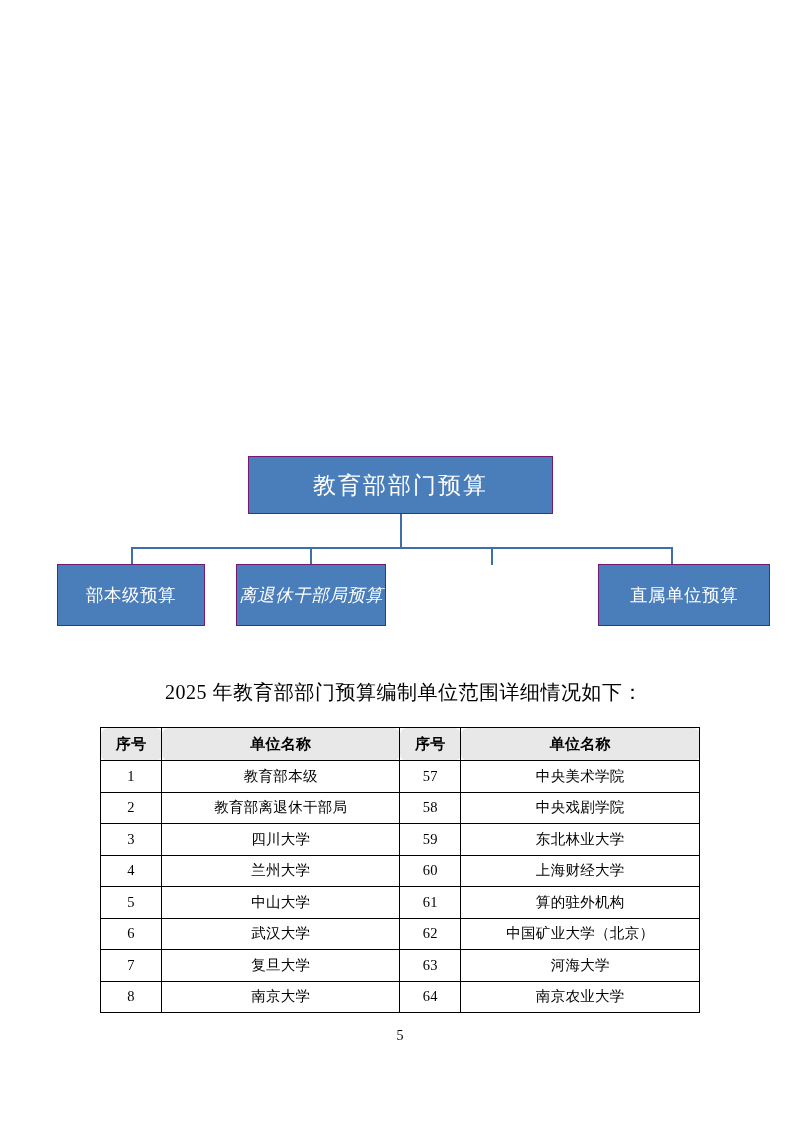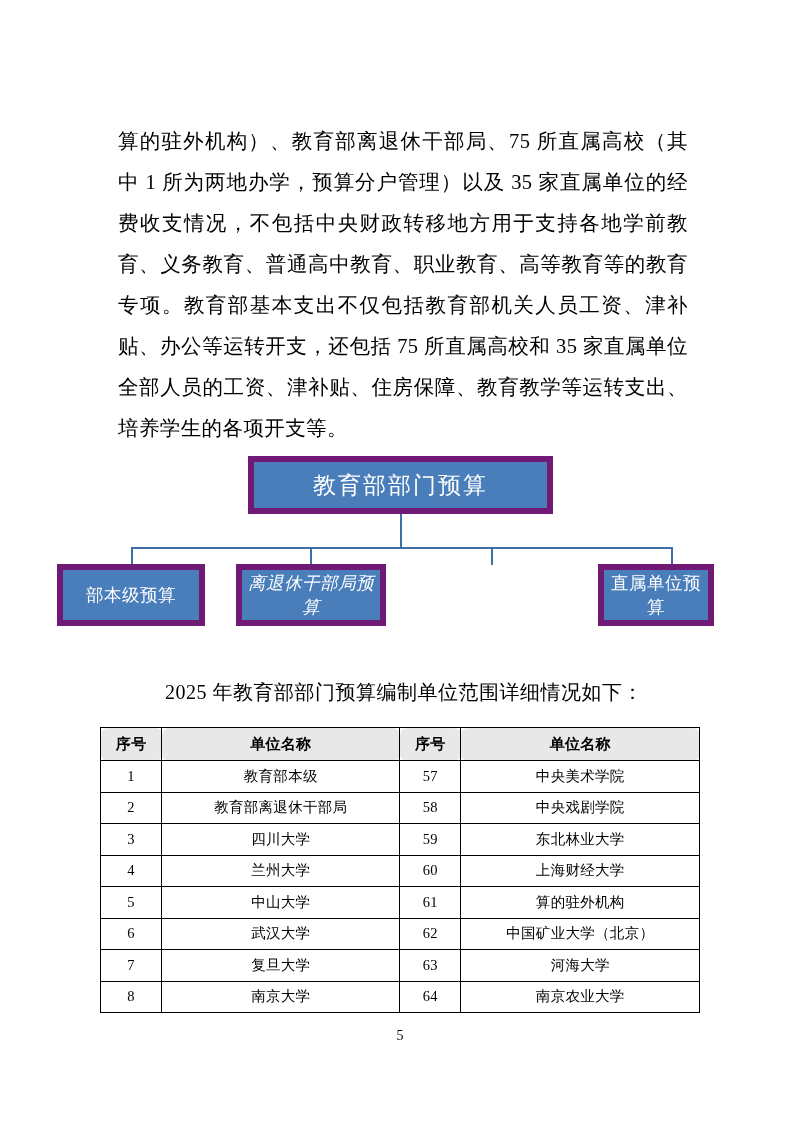--- a/index.html
+++ b/index.html
@@ -40,21 +40,21 @@
   .org-chart {
     position: absolute;
     left: 50px;
     top: 452px;
     width: 700px;
     height: 195px;
   }
   .org-box {
     position: absolute;
     background: #4a7ebb;
-    border: 6px solid #701a75;
+    border: 1px solid #701a75;
     color: #ffffff;
     display: flex;
     align-items: center;
     justify-content: center;
     text-align: center;
     font-family: "Liberation Serif", "DejaVu Serif", serif;
     box-sizing: border-box;
   }
   .org-root {
     left: 198px;
@@ -67,21 +67,21 @@
   .org-child {
     top: 112px;
     height: 62px;
     font-size: 17.5px;
     line-height: 24px;
     letter-spacing: 0.5px;
   }
   .c0 { left: 7px;   width: 148px; }
   .c1 { left: 186px; width: 150px; font-style: italic; }
   .c2 { left: 368px; width: 148px; }
-  .c3 { left: 548px; width: 116px; }
+  .c3 { left: 548px; width: 172px; }
 
   .line {
     position: absolute;
     background: #3f6fa8;
   }
   .v-stem   { left: 350px; top: 62px;  width: 2px;  height: 34px; }
   .h-bus    { left: 81px;  top: 95px;  width: 542px; height: 2px; }
   .v-drop   { top: 95px; width: 2px; height: 18px; }
   .d0 { left: 81px; }
   .d1 { left: 260px; }
@@ -137,21 +137,20 @@
     width: 800px;
     text-align: center;
     font-size: 14px;
   }
 </style>
 </head>
 <body>
 
 <div class="page">
 
-  <p class="body-text">算的驻外机构）、教育部离退休干部局、75 所直属高校（其中 1 所为两地办学，预算分户管理）以及 35 家直属单位的经费收支情况，不包括中央财政转移地方用于支持各地学前教育、义务教育、普通高中教育、职业教育、高等教育等的教育专项。教育部基本支出不仅包括教育部机关人员工资、津补贴、办公等运转开支，还包括 75 所直属高校和 35 家直属单位全部人员的工资、津补贴、住房保障、教育教学等运转支出、培养学生的各项开支等。</p>
 
   <div class="org-chart">
     <div class="org-box org-root">教育部部门预算</div>
 
     <div class="line v-stem"></div>
     <div class="line h-bus"></div>
     <div class="line v-drop d0"></div>
     <div class="line v-drop d1"></div>
     <div class="line v-drop d2"></div>
     <div class="line v-drop d3"></div>

